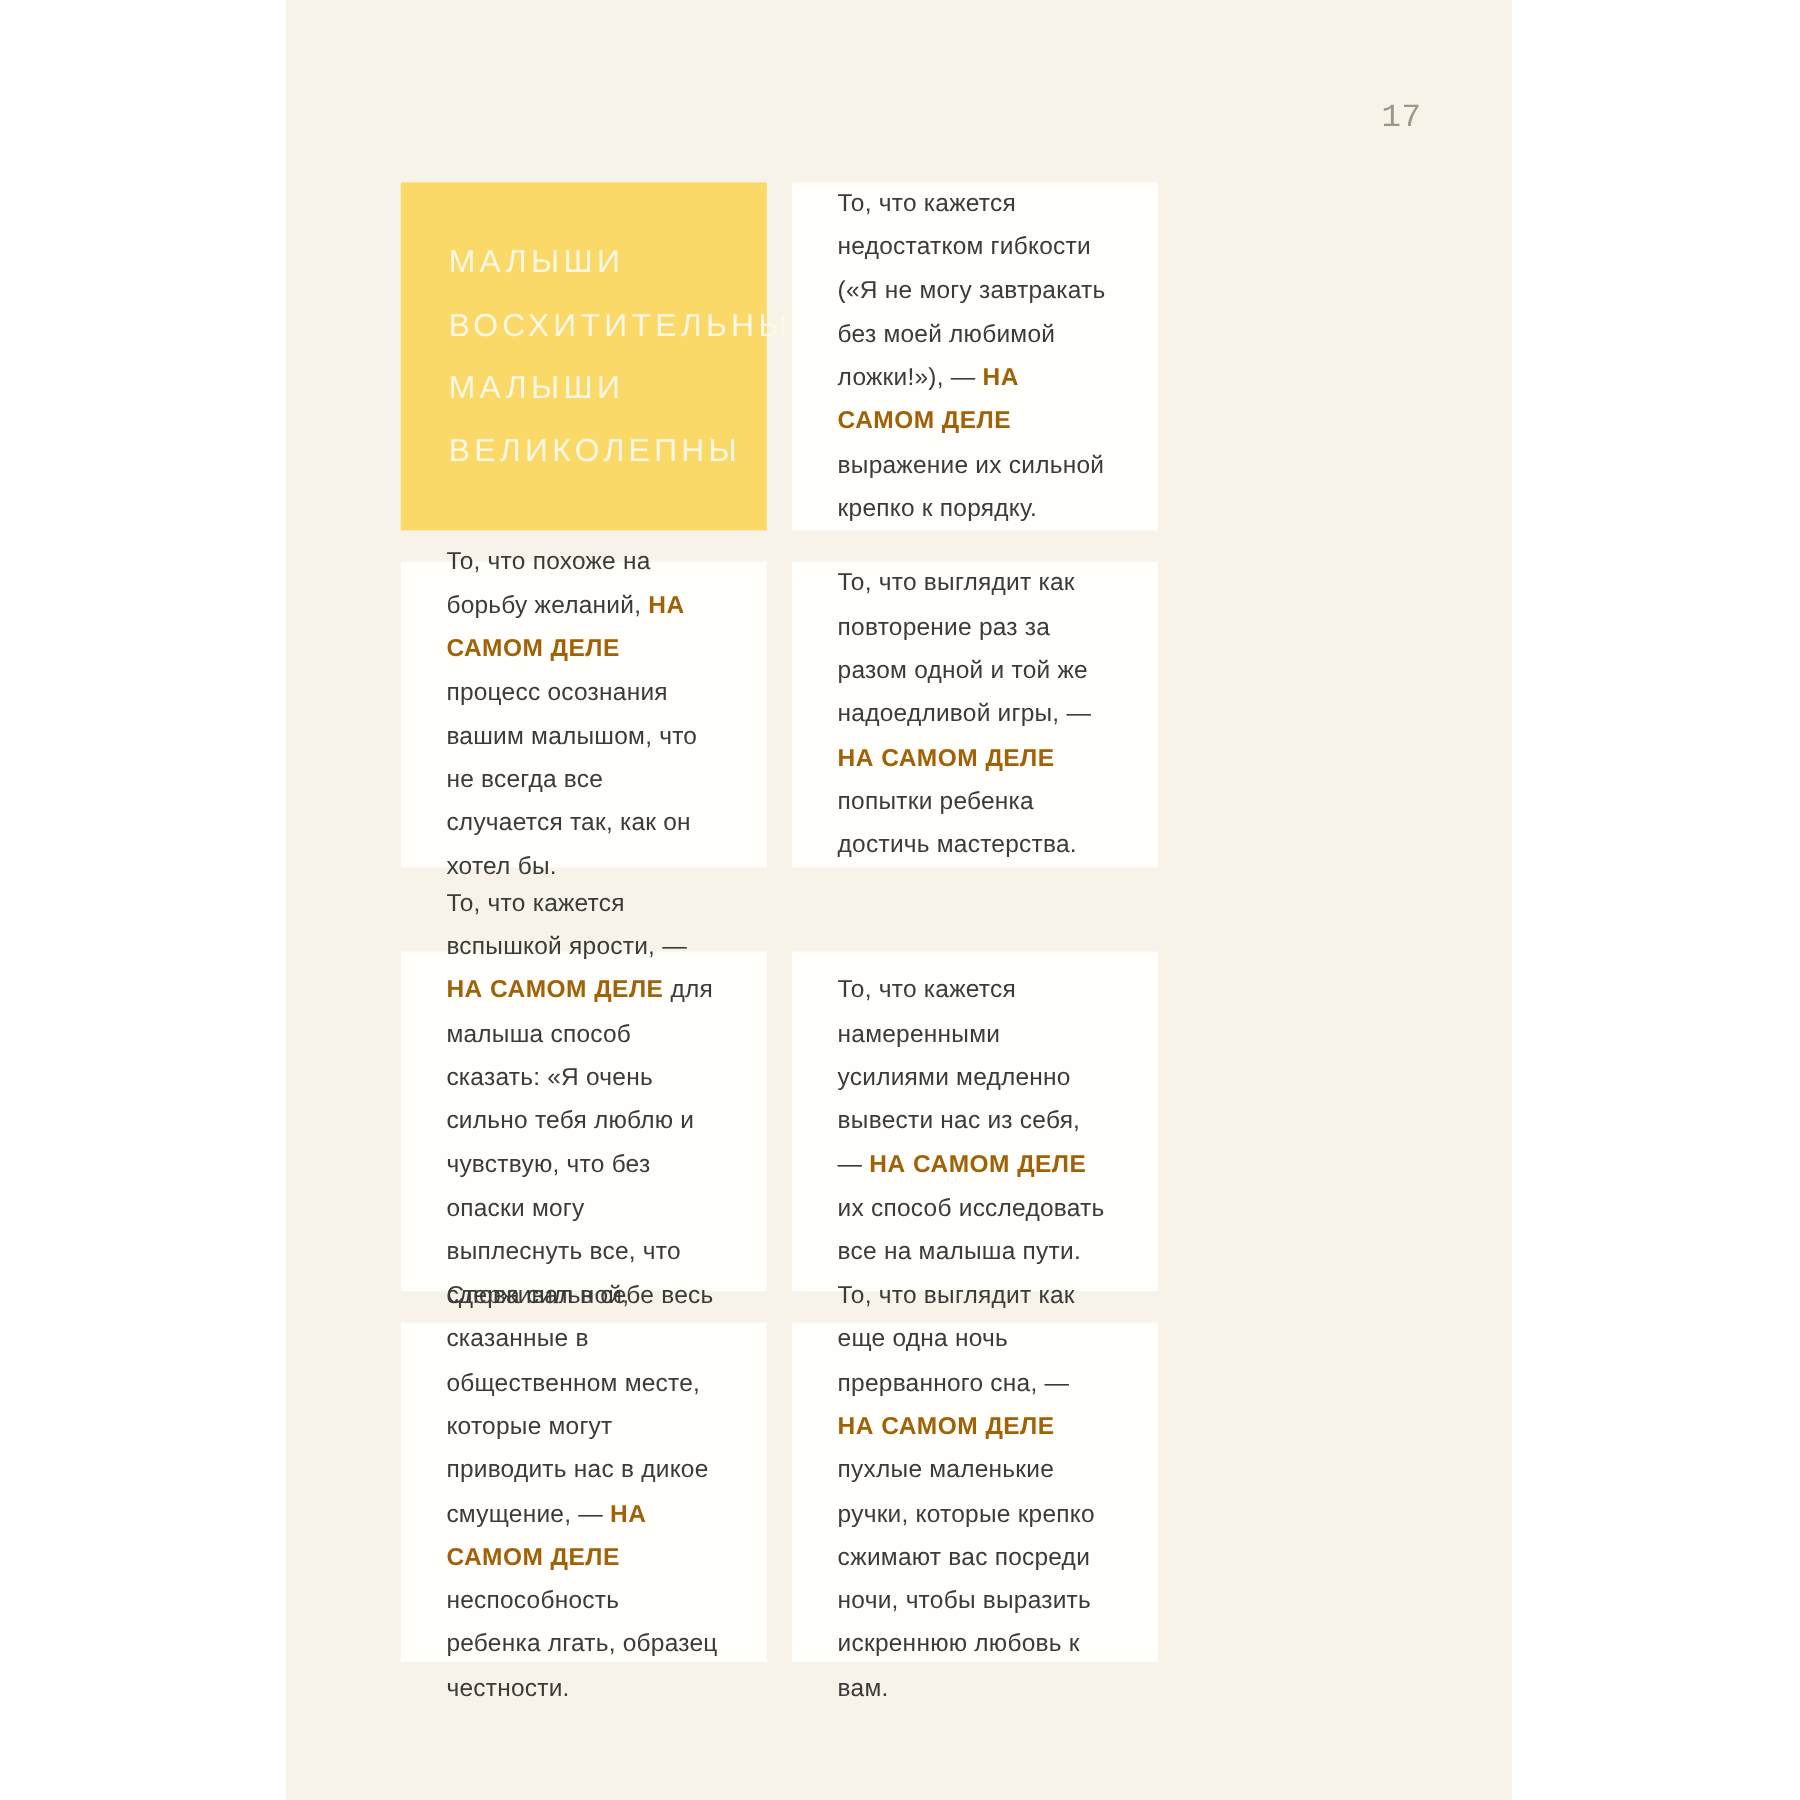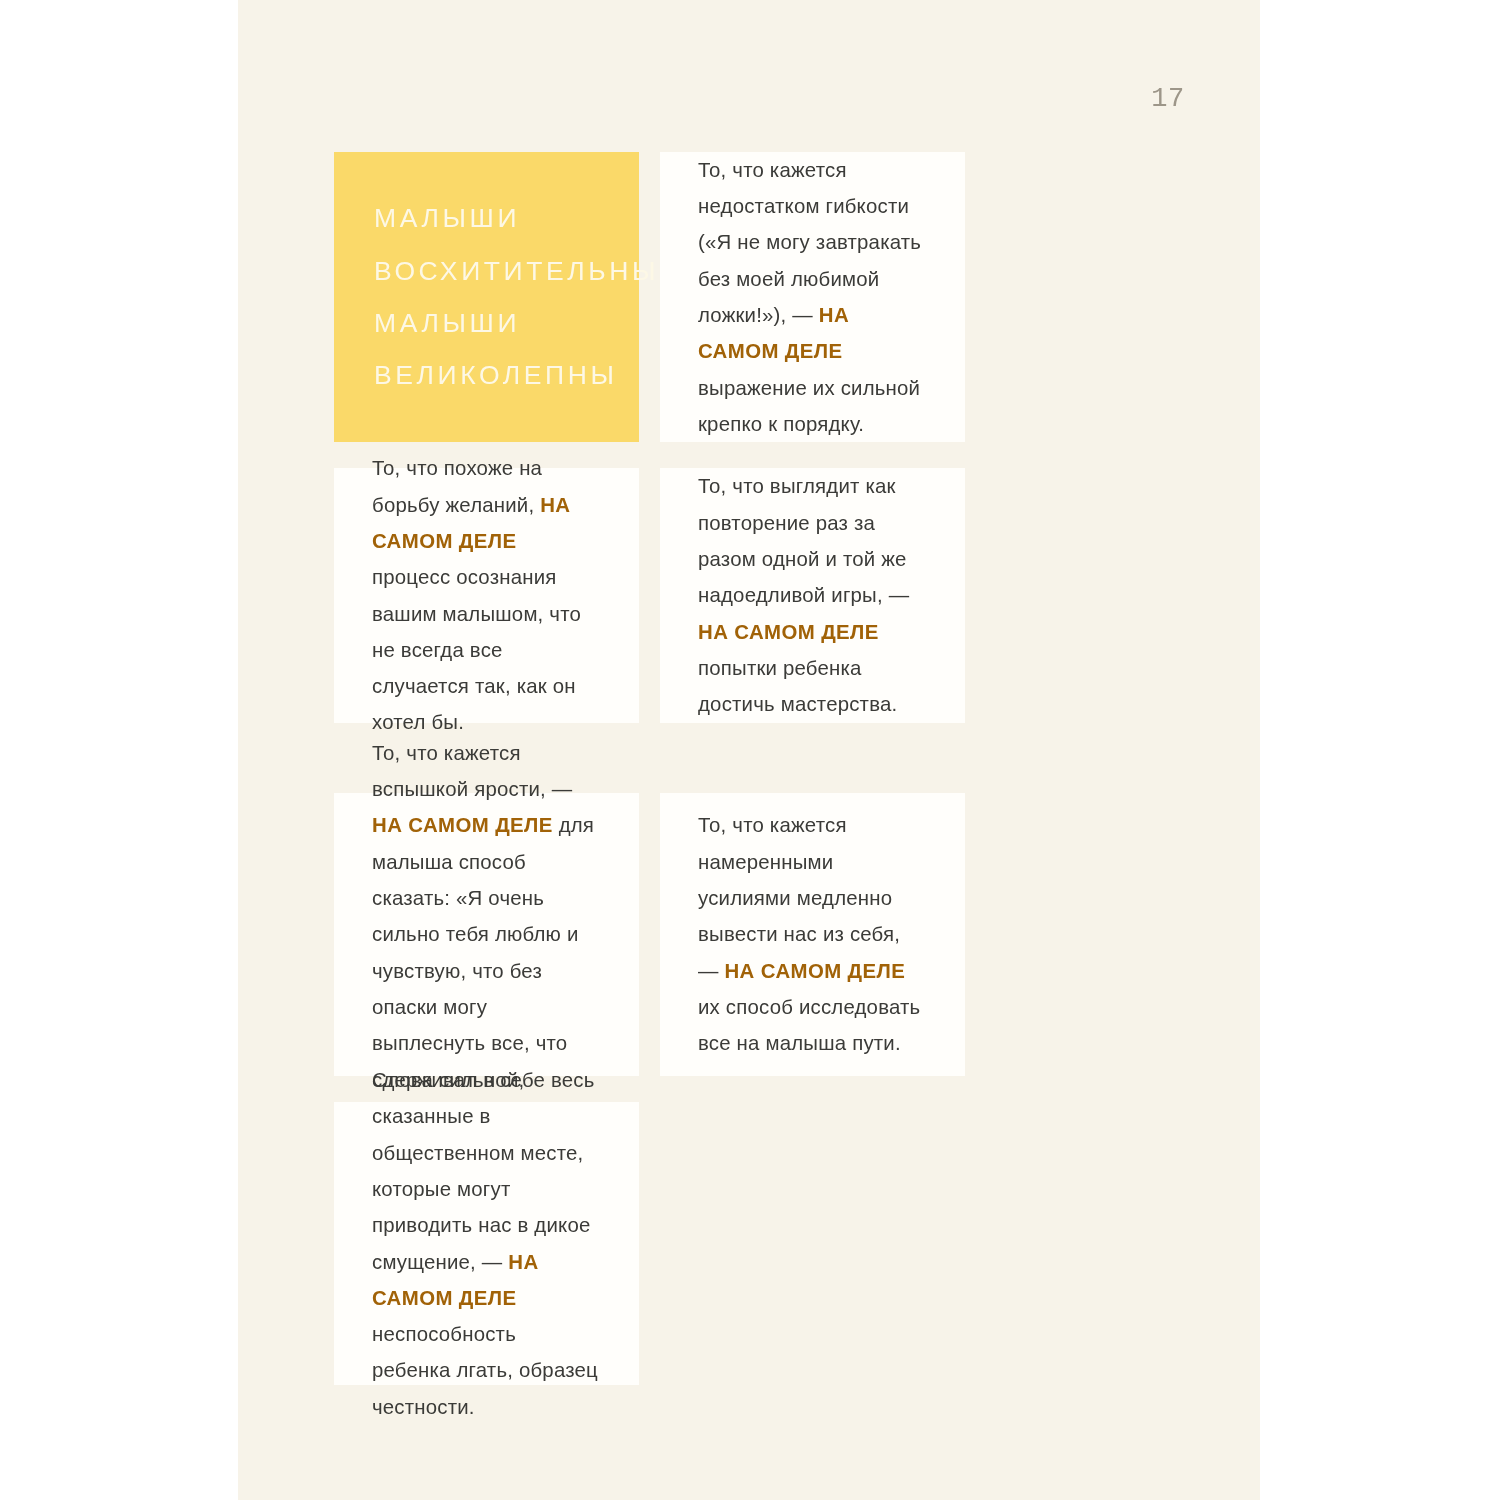--- a/index.html
+++ b/index.html
@@ -156,16 +156,21 @@
         </div>
       </div>
     </div>
 
     <div class="grid-row row-4">
       <div class="cell">
         <div class="cell-inner">
           <p class="body-text"><span>Слова сильной, сказанные в общественном месте, которые могут приводить нас в дикое смущение, — </span><span class="hl">НА САМОМ ДЕЛЕ</span><span> неспособность ребенка лгать, образец честности.</span></p>
         </div>
       </div>
+      <div class="cell">
+        <div class="cell-inner">
+          <p class="body-text"><span>То, что выглядит как еще одна ночь прерванного сна, — </span><span class="hl">НА САМОМ ДЕЛЕ</span><span> пухлые маленькие ручки, которые крепко сжимают вас посреди ночи, чтобы выразить искреннюю любовь к вам.</span></p>
+        </div>
+      </div>
     </div>
 
   </div>
 </div>
 
 </body></html>

